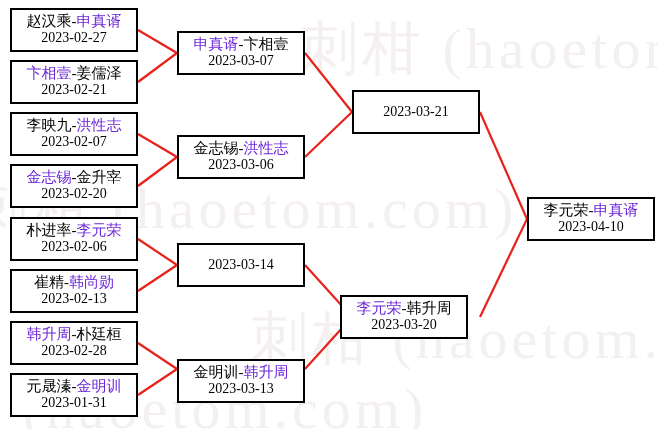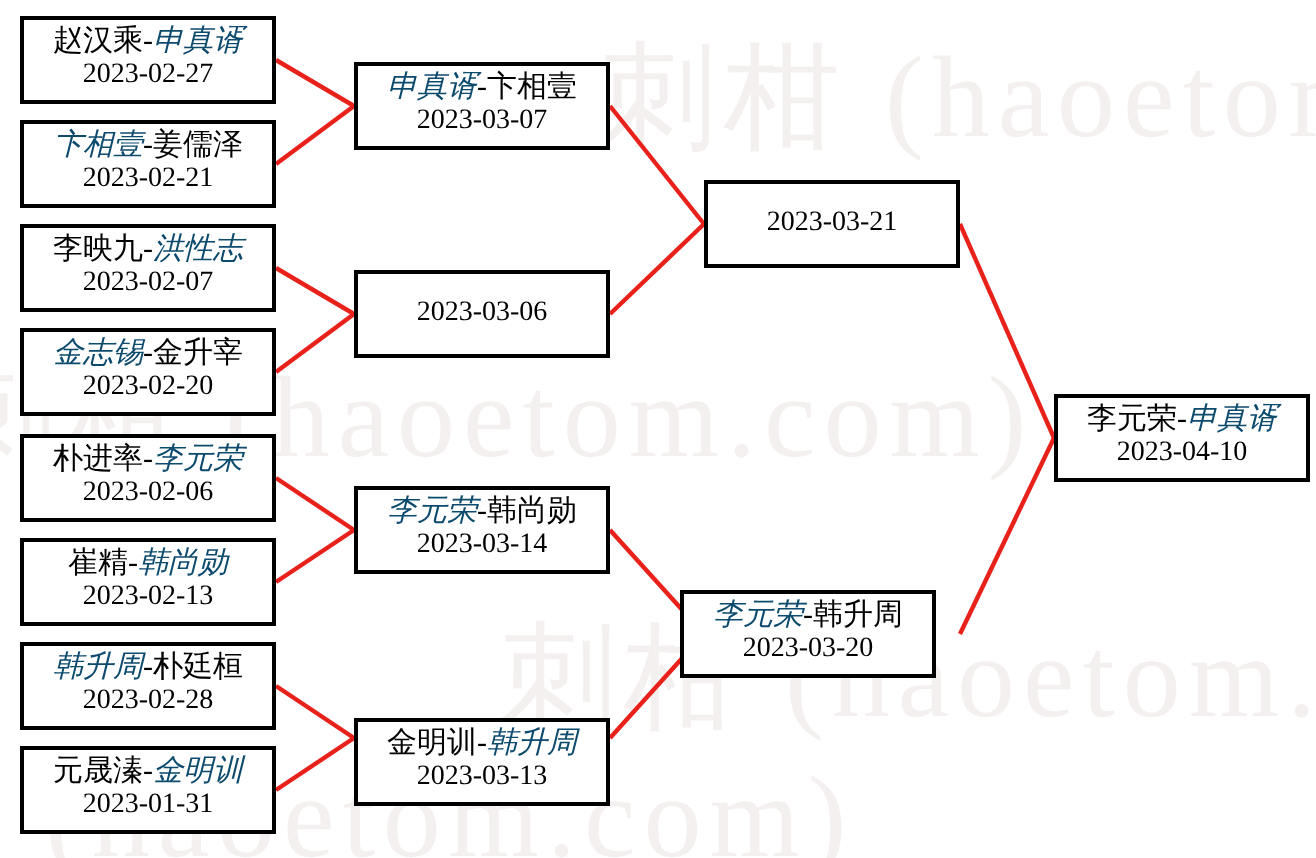--- a/index.html
+++ b/index.html
@@ -62,21 +62,21 @@
     flex-direction: column;
     align-items: center;
     justify-content: center;
     line-height: 1.05;
   }
   .match-players {
     font-size: 15px;
     white-space: nowrap;
     color: #000000;
   }
-  .match-players .winner { color: #0c4a6e; font-style: italic; }
+  .match-players .winner { color: #6d28d9; }
   .match-players .loser  { color: #000000; text-align: right; }
   .match-players .dash   { color: #000000; }
   .match-date {
     font-size: 14px;
     color: #000000;
     letter-spacing: 0px;
     margin-top: 1px;
     font-family: "Liberation Serif", "DejaVu Serif", serif;
   }
 </style>
@@ -140,24 +140,24 @@
       </div>
       <div class="match-box" style="left: 10px; top: 373px;">
         <div class="match-players"><span class="loser">元晟溱</span><span class="dash">-</span><span class="winner">金明训</span></div>
         <div class="match-date">2023-01-31</div>
       </div>
       <div class="match-box" style="left: 177px; top: 31px;">
         <div class="match-players"><span class="winner">申真谞</span><span class="dash">-</span><span class="loser">卞相壹</span></div>
         <div class="match-date">2023-03-07</div>
       </div>
       <div class="match-box" style="left: 177px; top: 135px;">
+        <div class="match-players"><span class="loser">金志锡</span><span class="dash">-</span><span class="winner">洪性志</span></div>
         <div class="match-date">2023-03-06</div>
       </div>
       <div class="match-box" style="left: 177px; top: 243px;">
-        <div class="match-players"><span class="winner">李元荣</span><span class="dash">-</span><span class="loser">韩尚勋</span></div>
         <div class="match-date">2023-03-14</div>
       </div>
       <div class="match-box" style="left: 177px; top: 347px; margin-top: 12px;">
         <div class="match-players"><span class="loser">金明训</span><span class="dash">-</span><span class="winner">韩升周</span></div>
         <div class="match-date">2023-03-13</div>
       </div>
       <div class="match-box" style="left: 352px; top: 90px;">
         <div class="match-date">2023-03-21</div>
       </div>
       <div class="match-box" style="left: 340px; top: 295px;">

